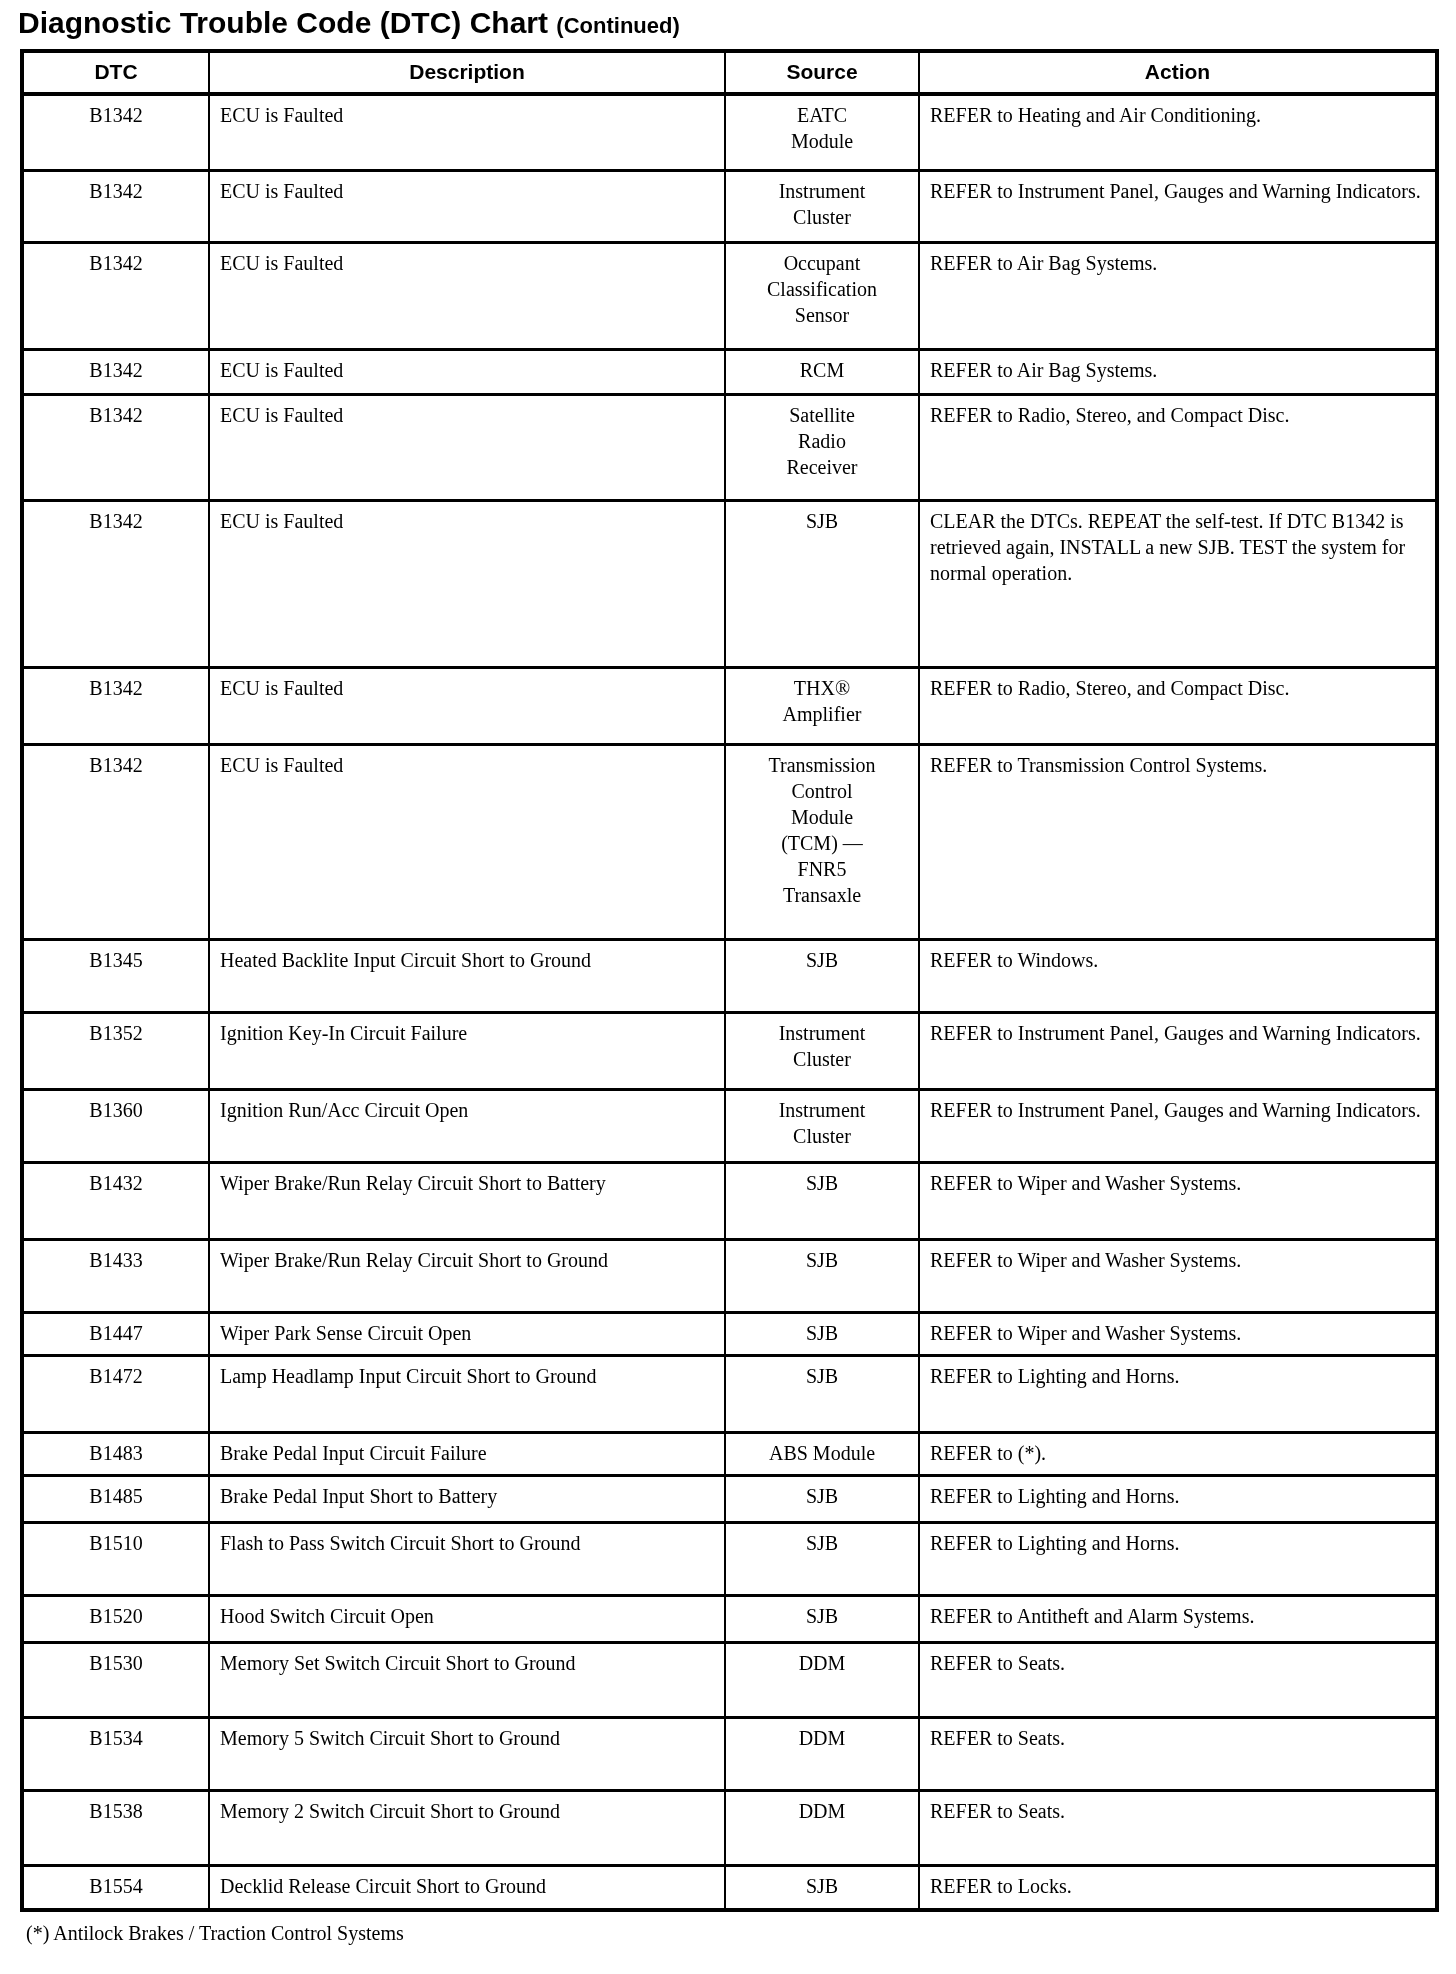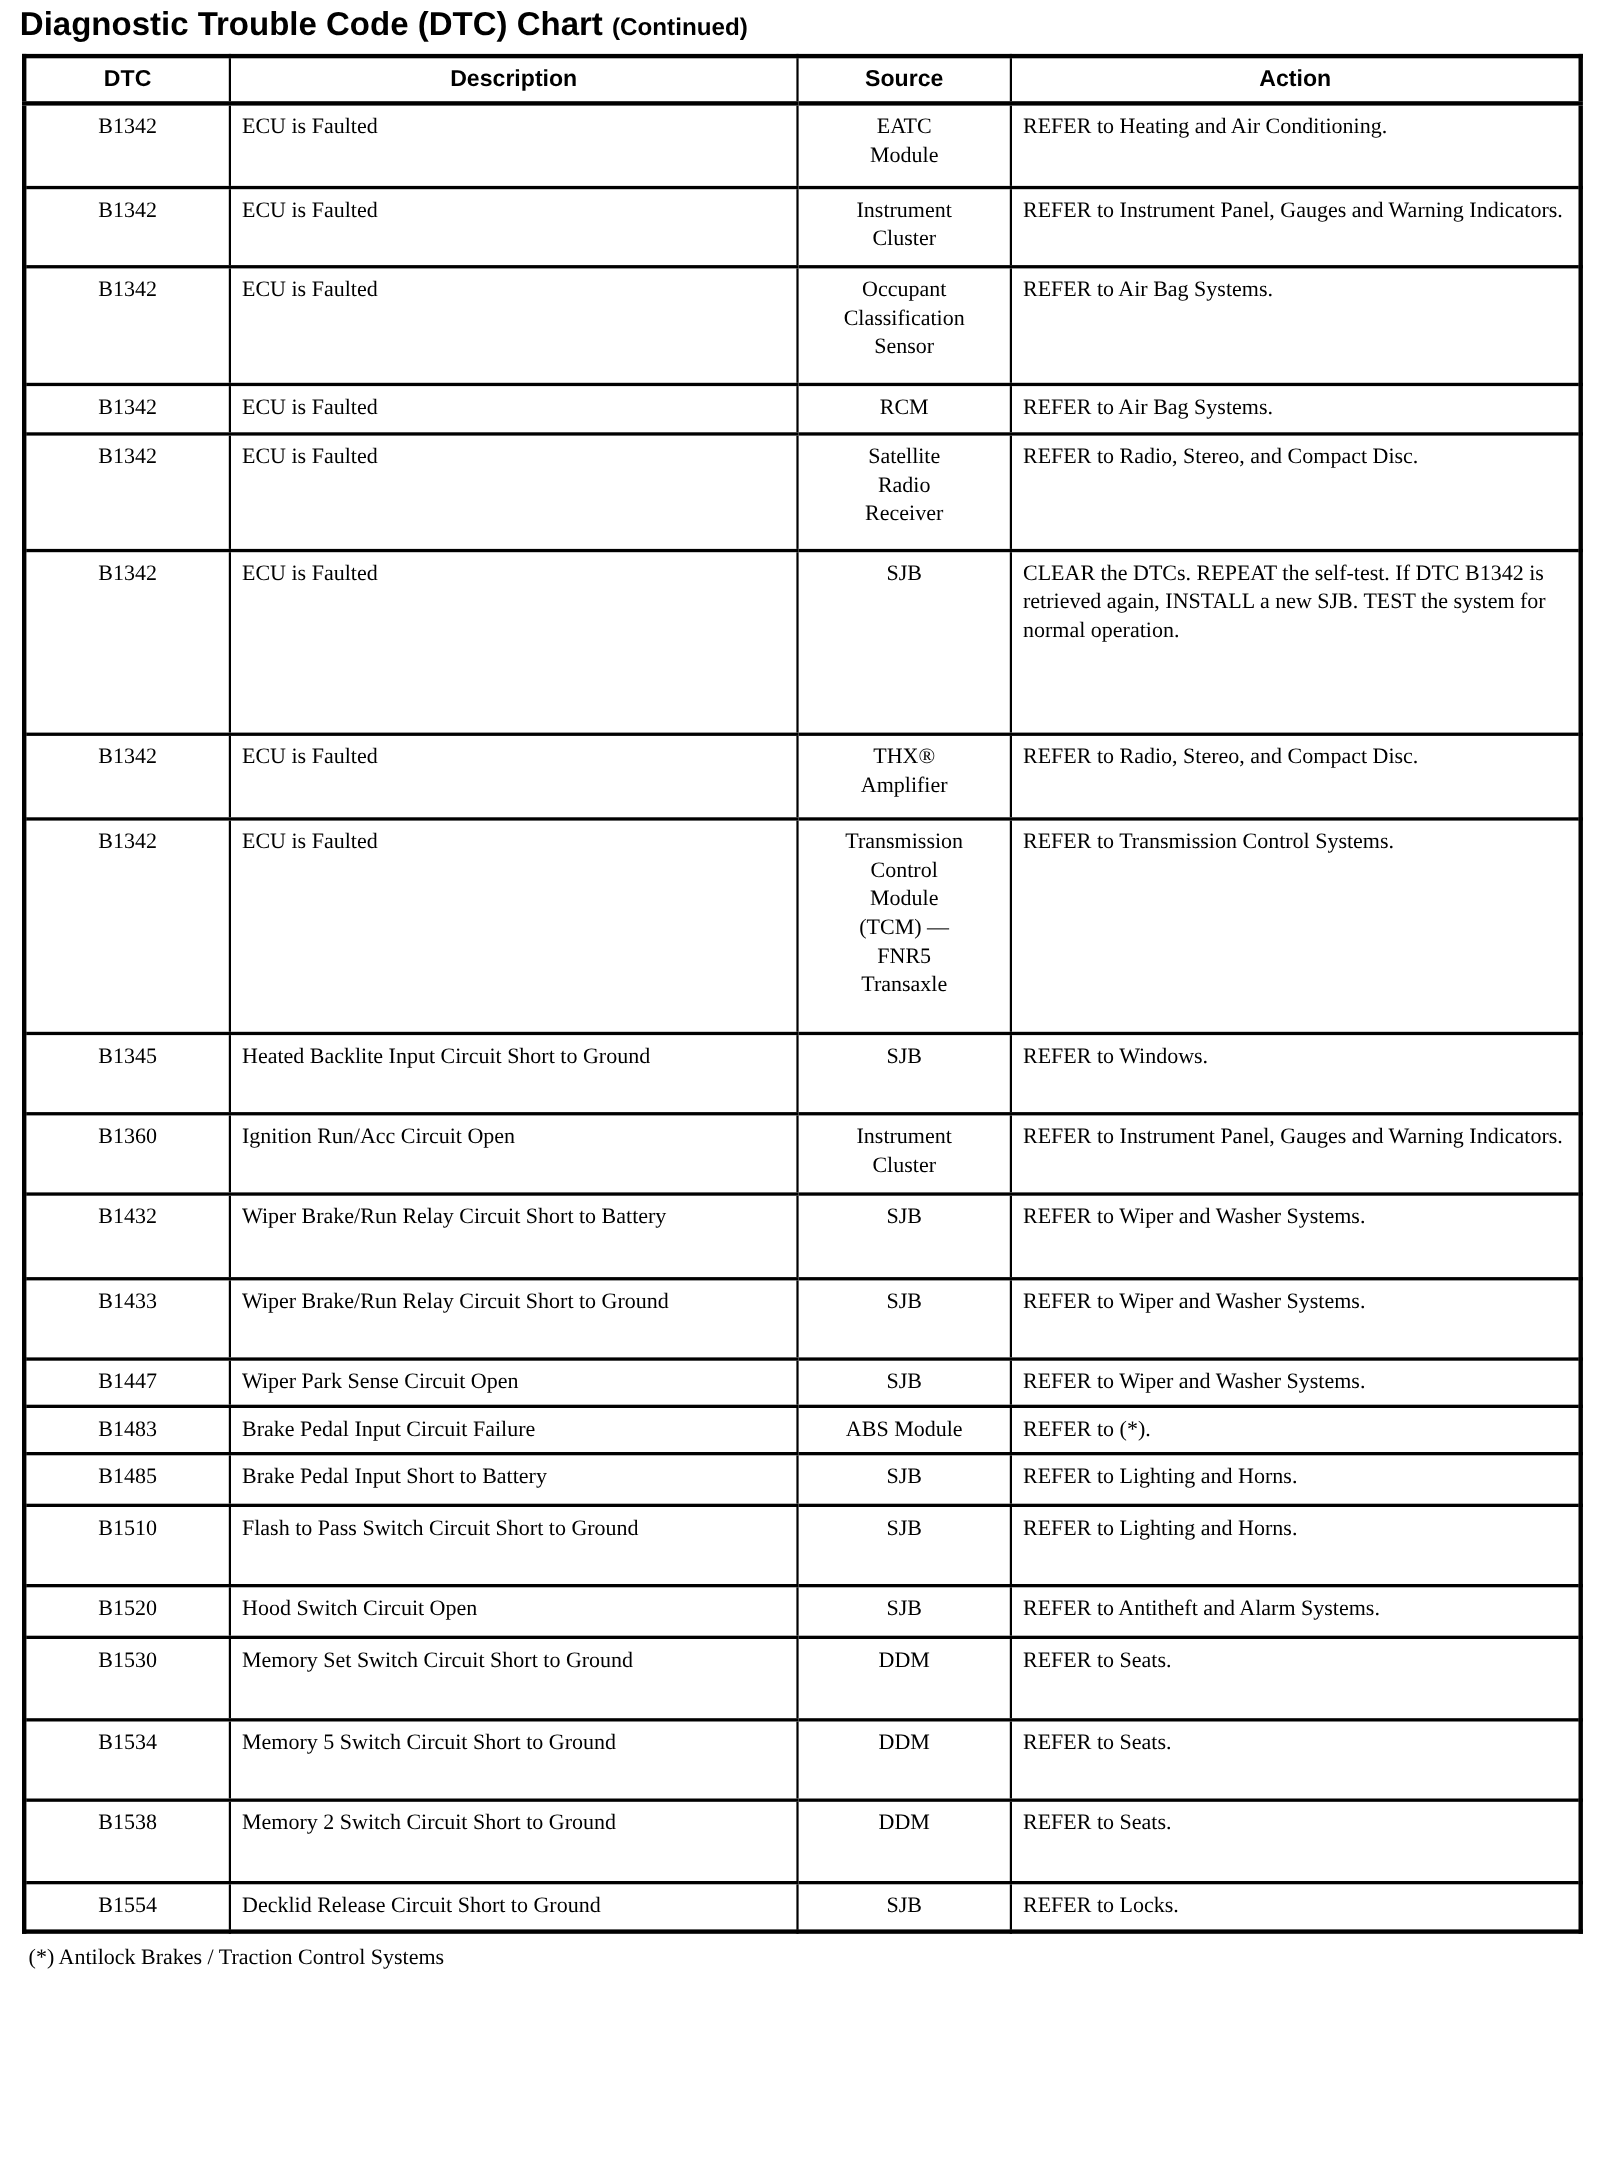--- a/index.html
+++ b/index.html
@@ -156,20 +156,27 @@
 FNR5
 Transaxle</td>
           <td class="cell-act">REFER to Transmission Control Systems.</td>
         </tr>
         <tr style="height: 73px;">
           <td class="cell-dtc">B1345</td>
           <td class="cell-desc">Heated Backlite Input Circuit Short to Ground</td>
           <td class="cell-src">SJB</td>
           <td class="cell-act">REFER to Windows.</td>
         </tr>
+        <tr style="height: 77px;">
+          <td class="cell-dtc">B1352</td>
+          <td class="cell-desc">Ignition Key-In Circuit Failure</td>
+          <td class="cell-src">Instrument
+Cluster</td>
+          <td class="cell-act">REFER to Instrument Panel, Gauges and Warning Indicators.</td>
+        </tr>
         <tr style="height: 73px;">
           <td class="cell-dtc">B1360</td>
           <td class="cell-desc">Ignition Run/Acc Circuit Open</td>
           <td class="cell-src">Instrument
 Cluster</td>
           <td class="cell-act">REFER to Instrument Panel, Gauges and Warning Indicators.</td>
         </tr>
         <tr style="height: 77px;">
           <td class="cell-dtc">B1432</td>
           <td class="cell-desc">Wiper Brake/Run Relay Circuit Short to Battery</td>
@@ -181,20 +188,26 @@
           <td class="cell-desc">Wiper Brake/Run Relay Circuit Short to Ground</td>
           <td class="cell-src">SJB</td>
           <td class="cell-act">REFER to Wiper and Washer Systems.</td>
         </tr>
         <tr style="height: 43px;">
           <td class="cell-dtc">B1447</td>
           <td class="cell-desc">Wiper Park Sense Circuit Open</td>
           <td class="cell-src">SJB</td>
           <td class="cell-act">REFER to Wiper and Washer Systems.</td>
         </tr>
+        <tr style="height: 77px;">
+          <td class="cell-dtc">B1472</td>
+          <td class="cell-desc">Lamp Headlamp Input Circuit Short to Ground</td>
+          <td class="cell-src">SJB</td>
+          <td class="cell-act">REFER to Lighting and Horns.</td>
+        </tr>
         <tr style="height: 43px;">
           <td class="cell-dtc">B1483</td>
           <td class="cell-desc">Brake Pedal Input Circuit Failure</td>
           <td class="cell-src">ABS Module</td>
           <td class="cell-act">REFER to (*).</td>
         </tr>
         <tr style="height: 47px;">
           <td class="cell-dtc">B1485</td>
           <td class="cell-desc">Brake Pedal Input Short to Battery</td>
           <td class="cell-src">SJB</td>

